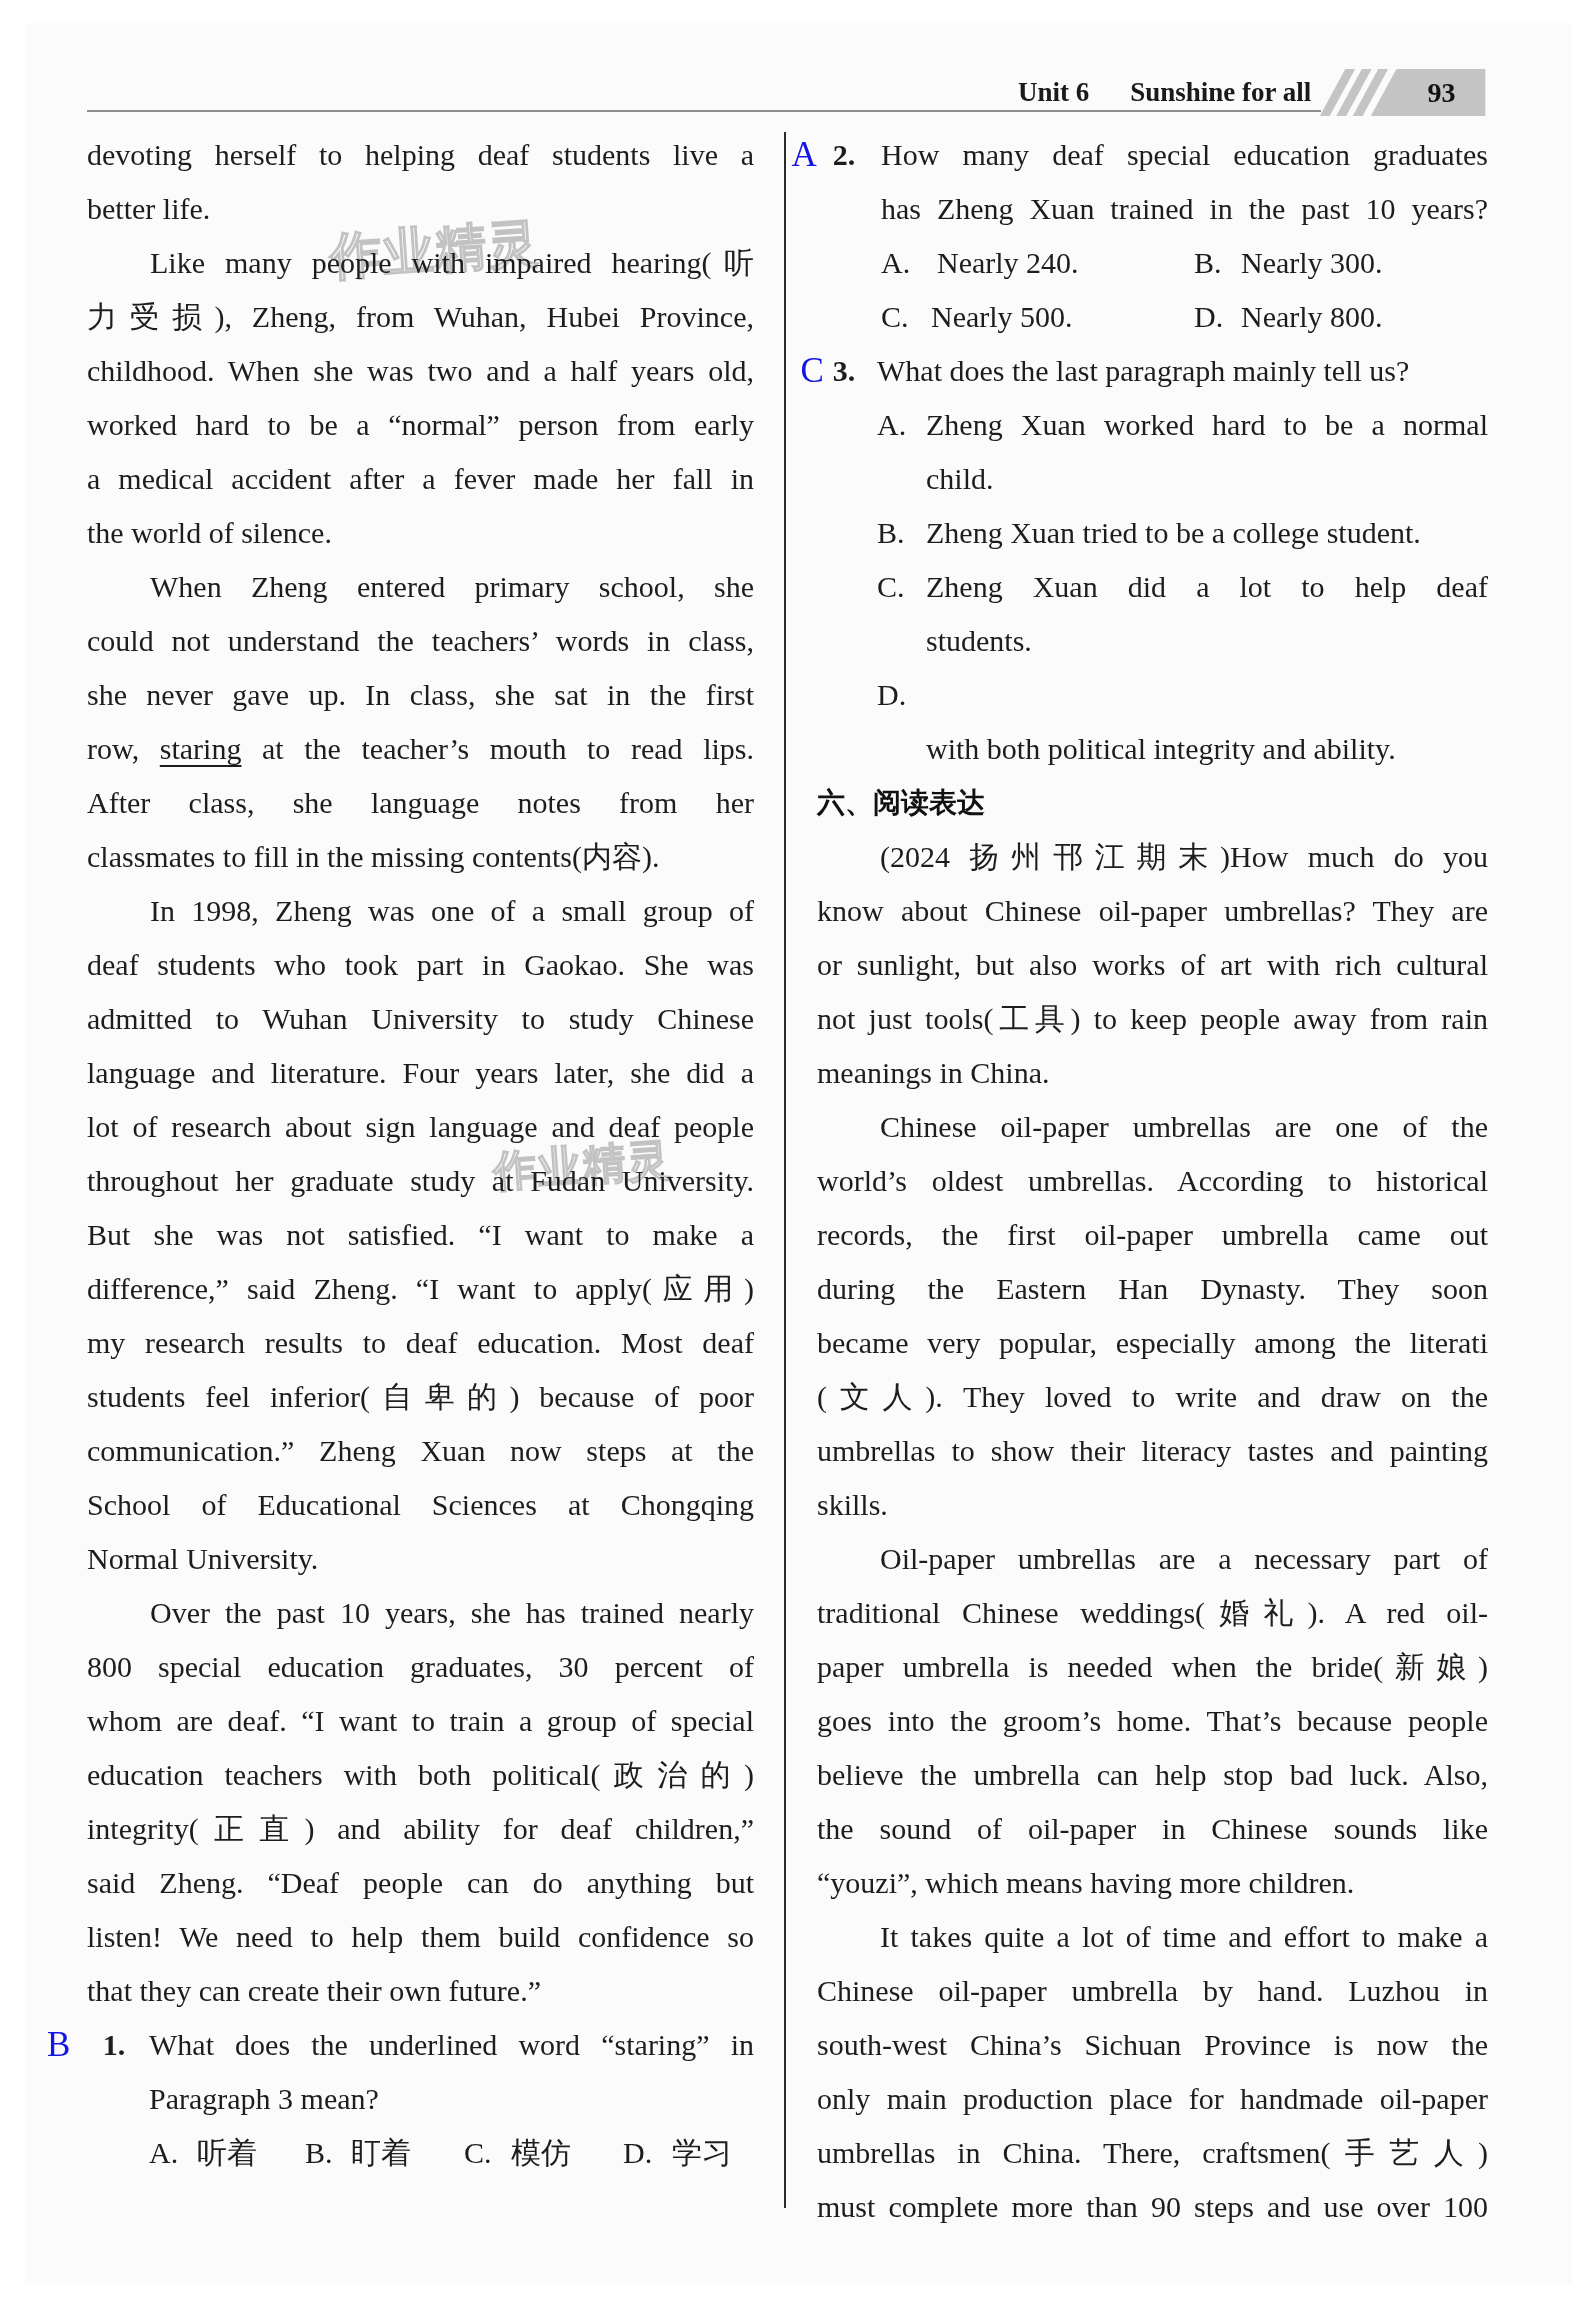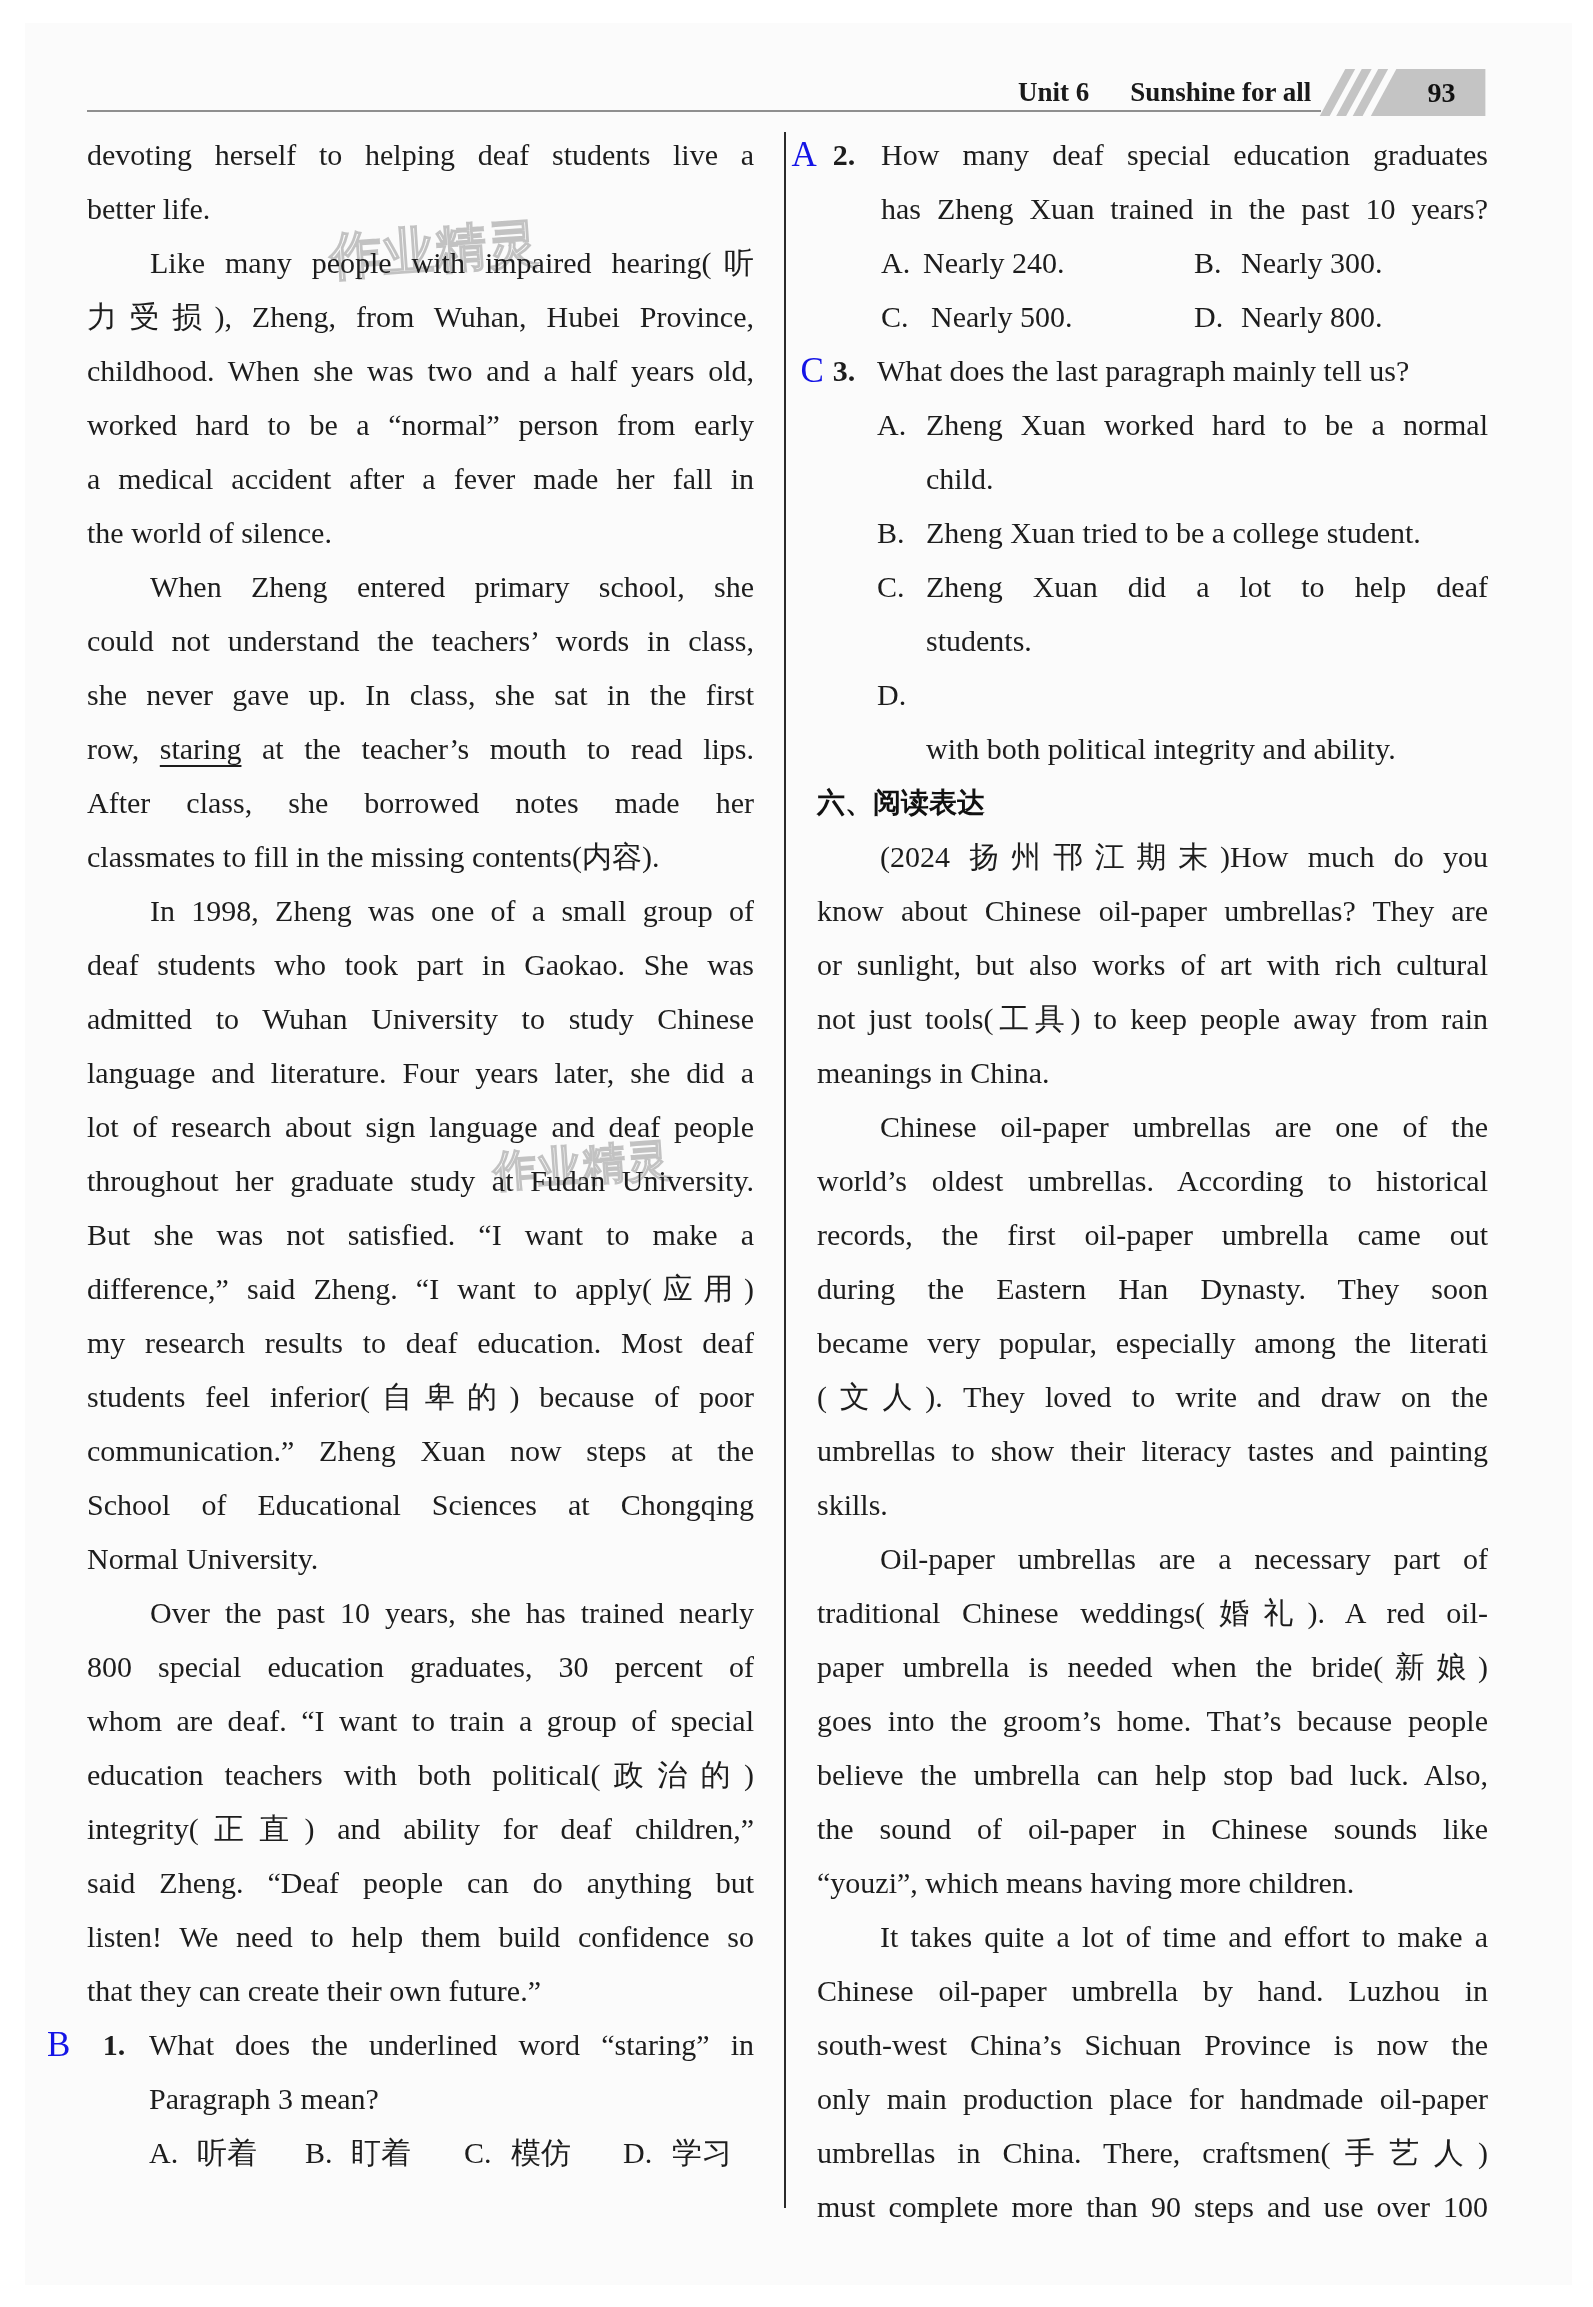--- a/index.html
+++ b/index.html
@@ -70,21 +70,21 @@
     <div class="ln j">childhood. When she was two and a half years old,</div>
     <div class="ln j">worked hard to be a “normal” person from early</div>
     <div class="ln j">a medical accident after a fever made her fall in</div>
     <div class="ln">the world of silence.</div>
   </div>
   <div>
     <div class="ln j ind">When Zheng entered primary school, she</div>
     <div class="ln j">could not understand the teachers’ words in class,</div>
     <div class="ln j">she never gave up. In class, she sat in the first</div>
     <div class="ln j"><span>row, </span><span class="u">staring</span><span> at the teacher’s mouth to read lips.</span></div>
-    <div class="ln j">After class, she borrowed notes made her</div>
+    <div class="ln j">After class, she language notes from her</div>
     <div class="ln">classmates to fill in the missing contents(内容).</div>
   </div>
   <div>
     <div class="ln j ind">In 1998, Zheng was one of a small group of</div>
     <div class="ln j">deaf students who took part in Gaokao. She was</div>
     <div class="ln j">admitted to Wuhan University to study Chinese</div>
     <div class="ln j">language and literature. Four years later, she did a</div>
     <div class="ln j">lot of research about sign language and deaf people</div>
     <div class="ln j">throughout her graduate study at Fudan University.</div>
     <div class="ln j">But she was not satisfied. “I want to make a</div>
@@ -134,21 +134,21 @@
     <div class="ln">
       <span class="abs ans" style="left:-25.5px">A</span>
       <span class="abs qnum" style="left:15.7px">2.</span>
       <div class="blk j" style="left:64px">How many deaf special education graduates</div>
     </div>
     <div class="ln">
       <div class="blk j" style="left:64px">has Zheng Xuan trained in the past 10 years?</div>
     </div>
     <div class="ln">
       <span class="abs" style="left:64px">A.</span>
-      <span class="abs" style="left:106px">Nearly 240.</span>
+      <span class="abs" style="left:120px">Nearly 240.</span>
       <span class="abs" style="left:377px">B.</span>
       <span class="abs" style="left:424px">Nearly 300.</span>
     </div>
     <div class="ln">
       <span class="abs" style="left:64px">C.</span>
       <span class="abs" style="left:114px">Nearly 500.</span>
       <span class="abs" style="left:377px">D.</span>
       <span class="abs" style="left:424px">Nearly 800.</span>
     </div>
   </div>

